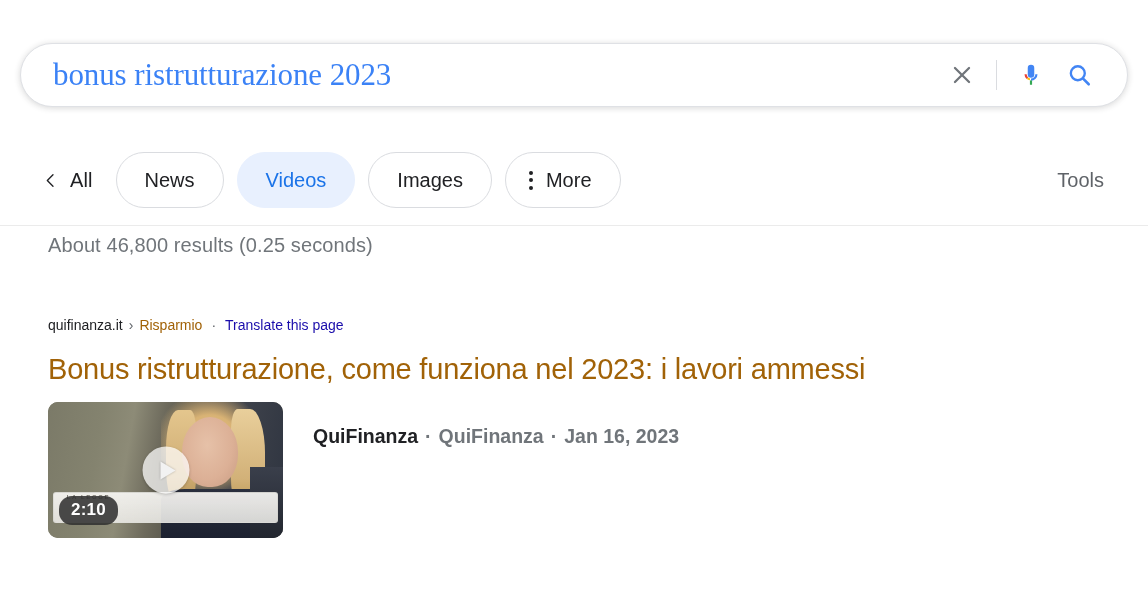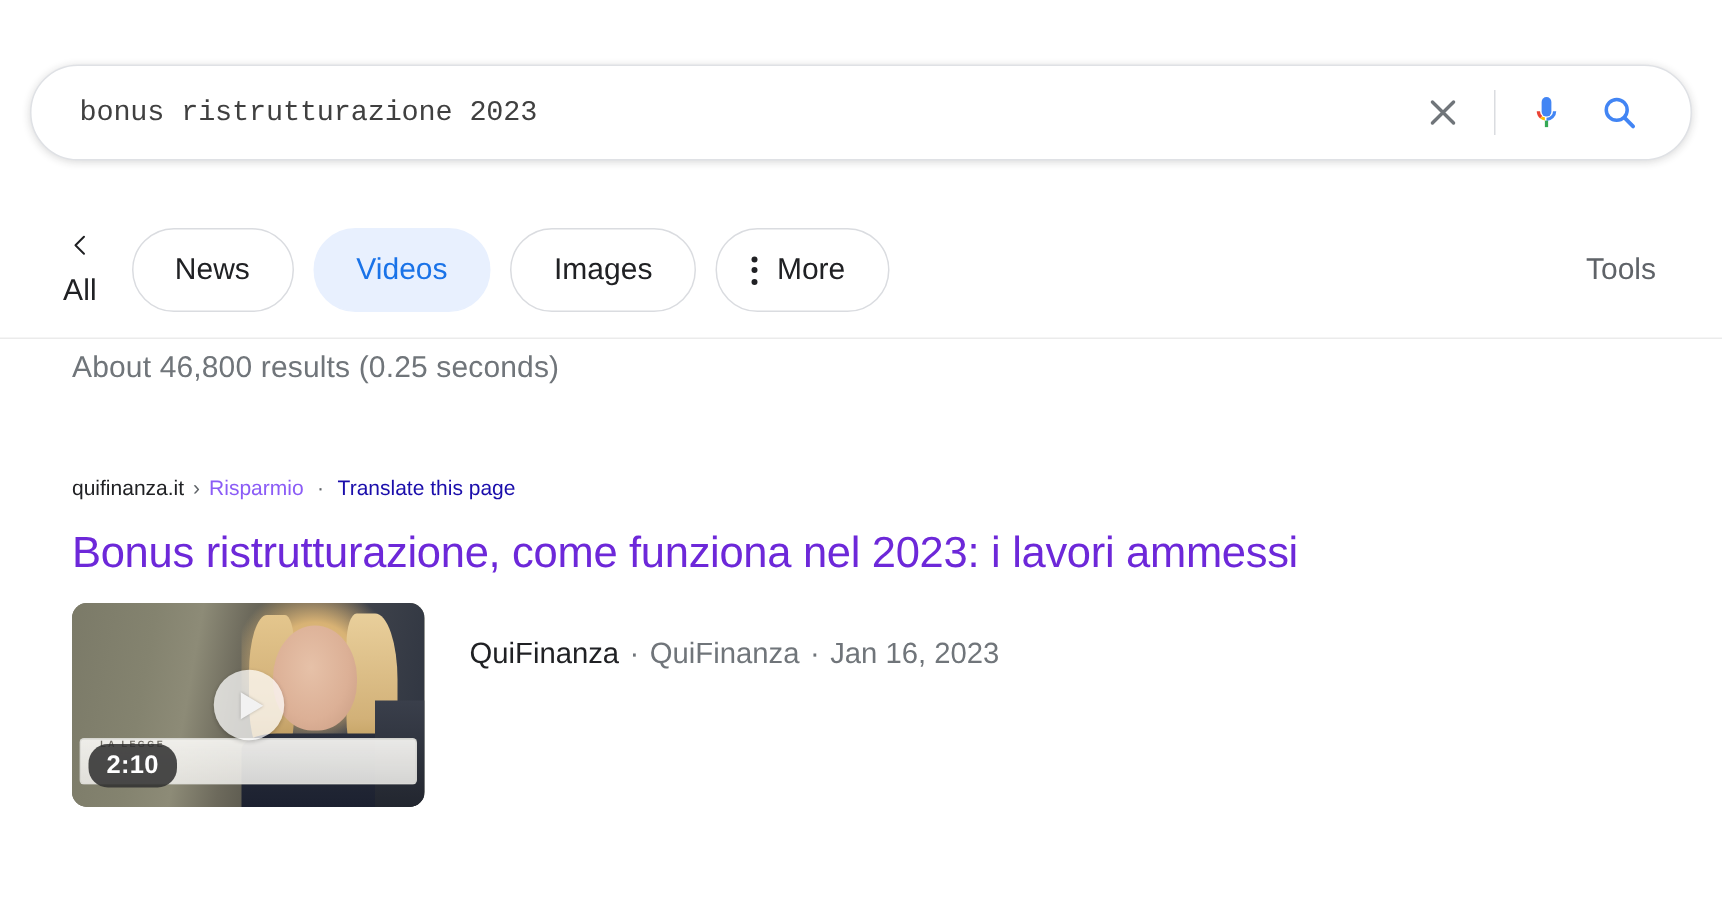--- a/index.html
+++ b/index.html
@@ -22,23 +22,23 @@
     background: #fff;
     border: 1px solid #dfe1e5;
     border-radius: 32px;
     box-shadow: 0 1px 6px rgba(32,33,36,.18);
     display: flex; align-items: center;
     padding: 0 24px 0 32px;
   }
   .search-input {
     flex: 1 1 auto;
     border: none; outline: none; background: transparent;
-    font-family: Liberation Mono, monospace;
-    font-size: 19px;
-    color: #404040;
+    font-family: Liberation Serif, serif;
+    font-size: 31px;
+    color: #3b82f6;
     letter-spacing: -0.1px;
     padding: 0;
   }
   .sb-icons { display: flex; align-items: center; flex: 0 0 auto; }
   .icon-btn {
     width: 48px; height: 48px;
     display: flex; align-items: center; justify-content: center;
     background: none; border: none; cursor: pointer; padding: 0;
   }
   .clear-x { display:block; }
@@ -52,21 +52,20 @@
     position: absolute; left: 0; top: 135px;
     width: 1148px; height: 90px;
     display: flex; align-items: center;
     padding-left: 42px; padding-right: 40px;
   }
   .all-link {
     display: flex; align-items: center;
     gap: 11px;
     margin-right: 23px;
     cursor: pointer;
-    flex-direction: column;
   }
   .chev { display: block; }
   .all-label {
     font-size: 20px; color: #202124;
     letter-spacing: 0.1px;
   }
   .pill {
     height: 56px;
     border: 1px solid #dadce0;
     border-radius: 28px;
@@ -109,30 +108,30 @@
 
   .result { position: absolute; left: 48px; top: 311px; width: 1060px; }
 
   .crumb-line {
     display: flex; align-items: baseline;
     font-size: 14px; line-height: 28px;
     white-space: nowrap;
   }
   .crumb-domain { color: #202124; }
   .crumb-sep { color: #5f6368; margin: 0 6px; }
-  .crumb-path { color: #8b5cf6; }
+  .crumb-path { color: #a16207; }
   .crumb-mid { color: #5f6368; margin: 0 9px; }
   .translate-link { color: #1a0dab; cursor: pointer; }
 
   .result-title {
     display: block;
     margin-top: 11px;
     font-size: 29px;
     line-height: 38px;
-    color: #6d28d9;
+    color: #a16207;
     letter-spacing: -0.2px;
     cursor: pointer;
     white-space: nowrap;
   }
 
   .result-body {
     display: flex;
     margin-top: 14px;
     gap: 30px;
   }
@@ -230,20 +229,21 @@
     line-height: 31px;
     color: #4d5156;
     letter-spacing: -0.05px;
   }
   .snippet b { color: #3c4043; font-weight: bold; }
   .meta-line {
     margin-top: 18px;
     font-size: 19.5px;
     line-height: 28px;
     white-space: nowrap;
+    font-weight: bold;
   }
   .meta-strong { color: #202124; }
   .meta-dot { color: #70757a; margin: 0 7px; }
   .meta-dim { color: #70757a; }
 </style>
 </head>
 <body>
 
 <div class="page">
 

